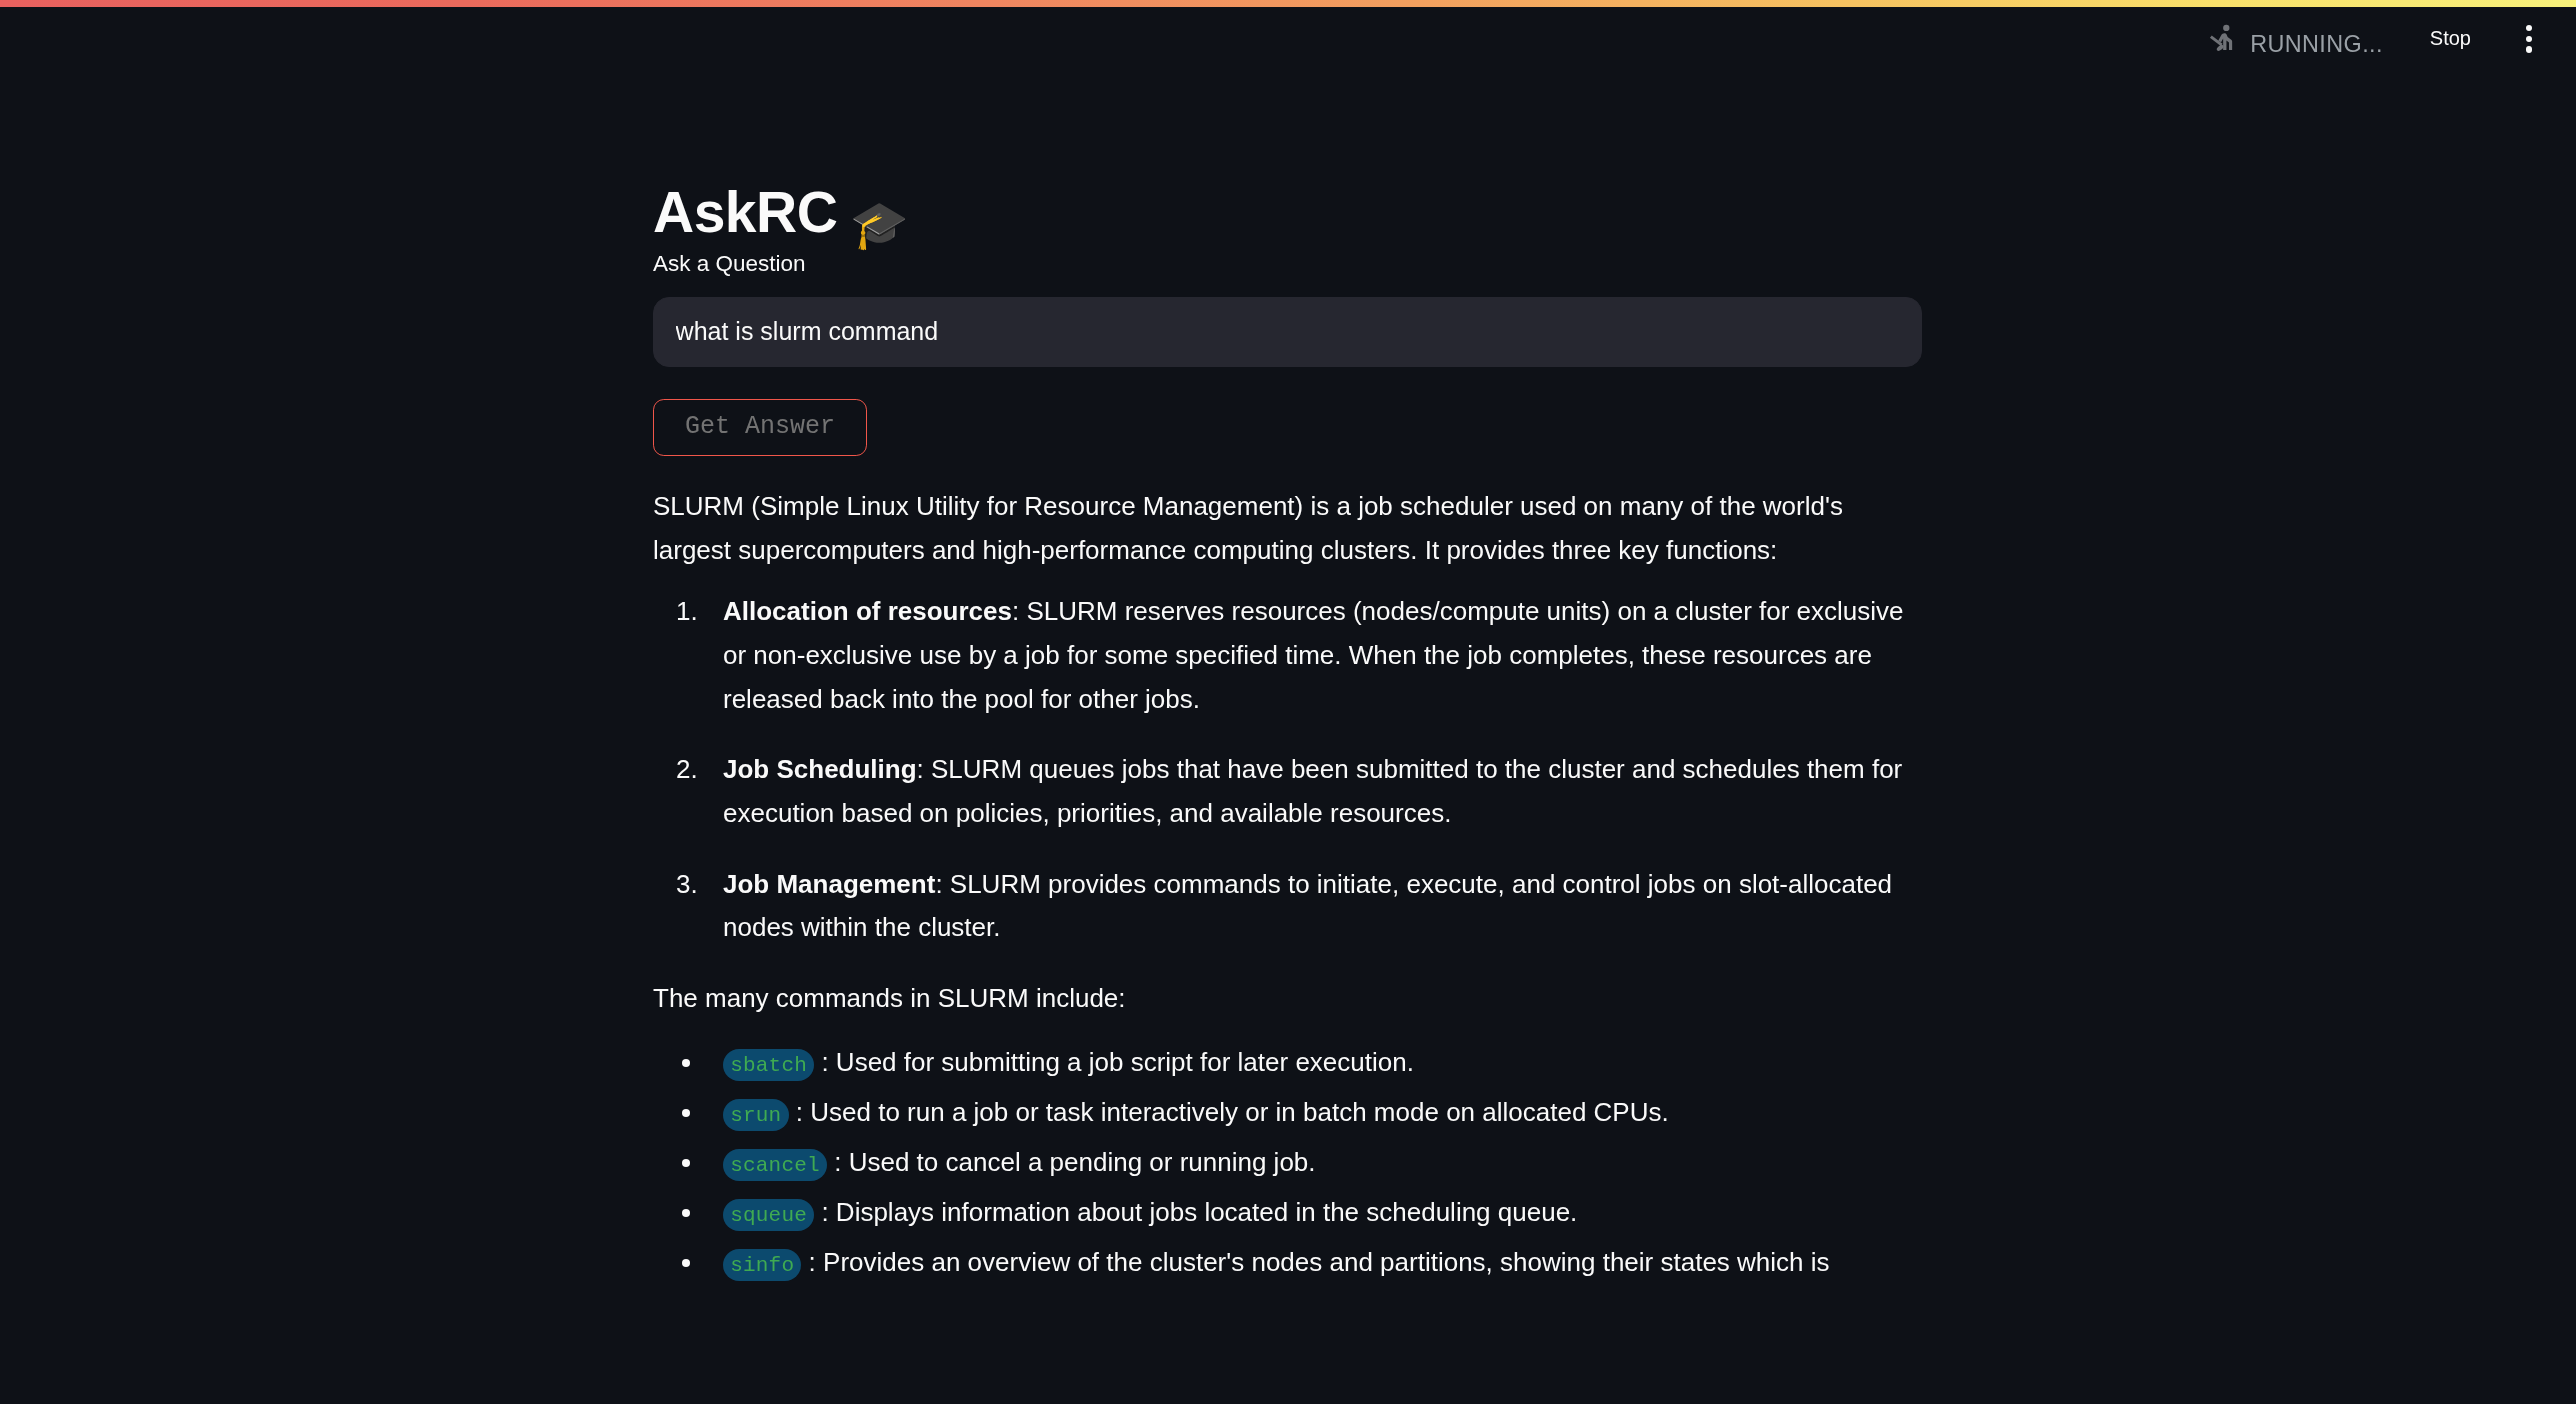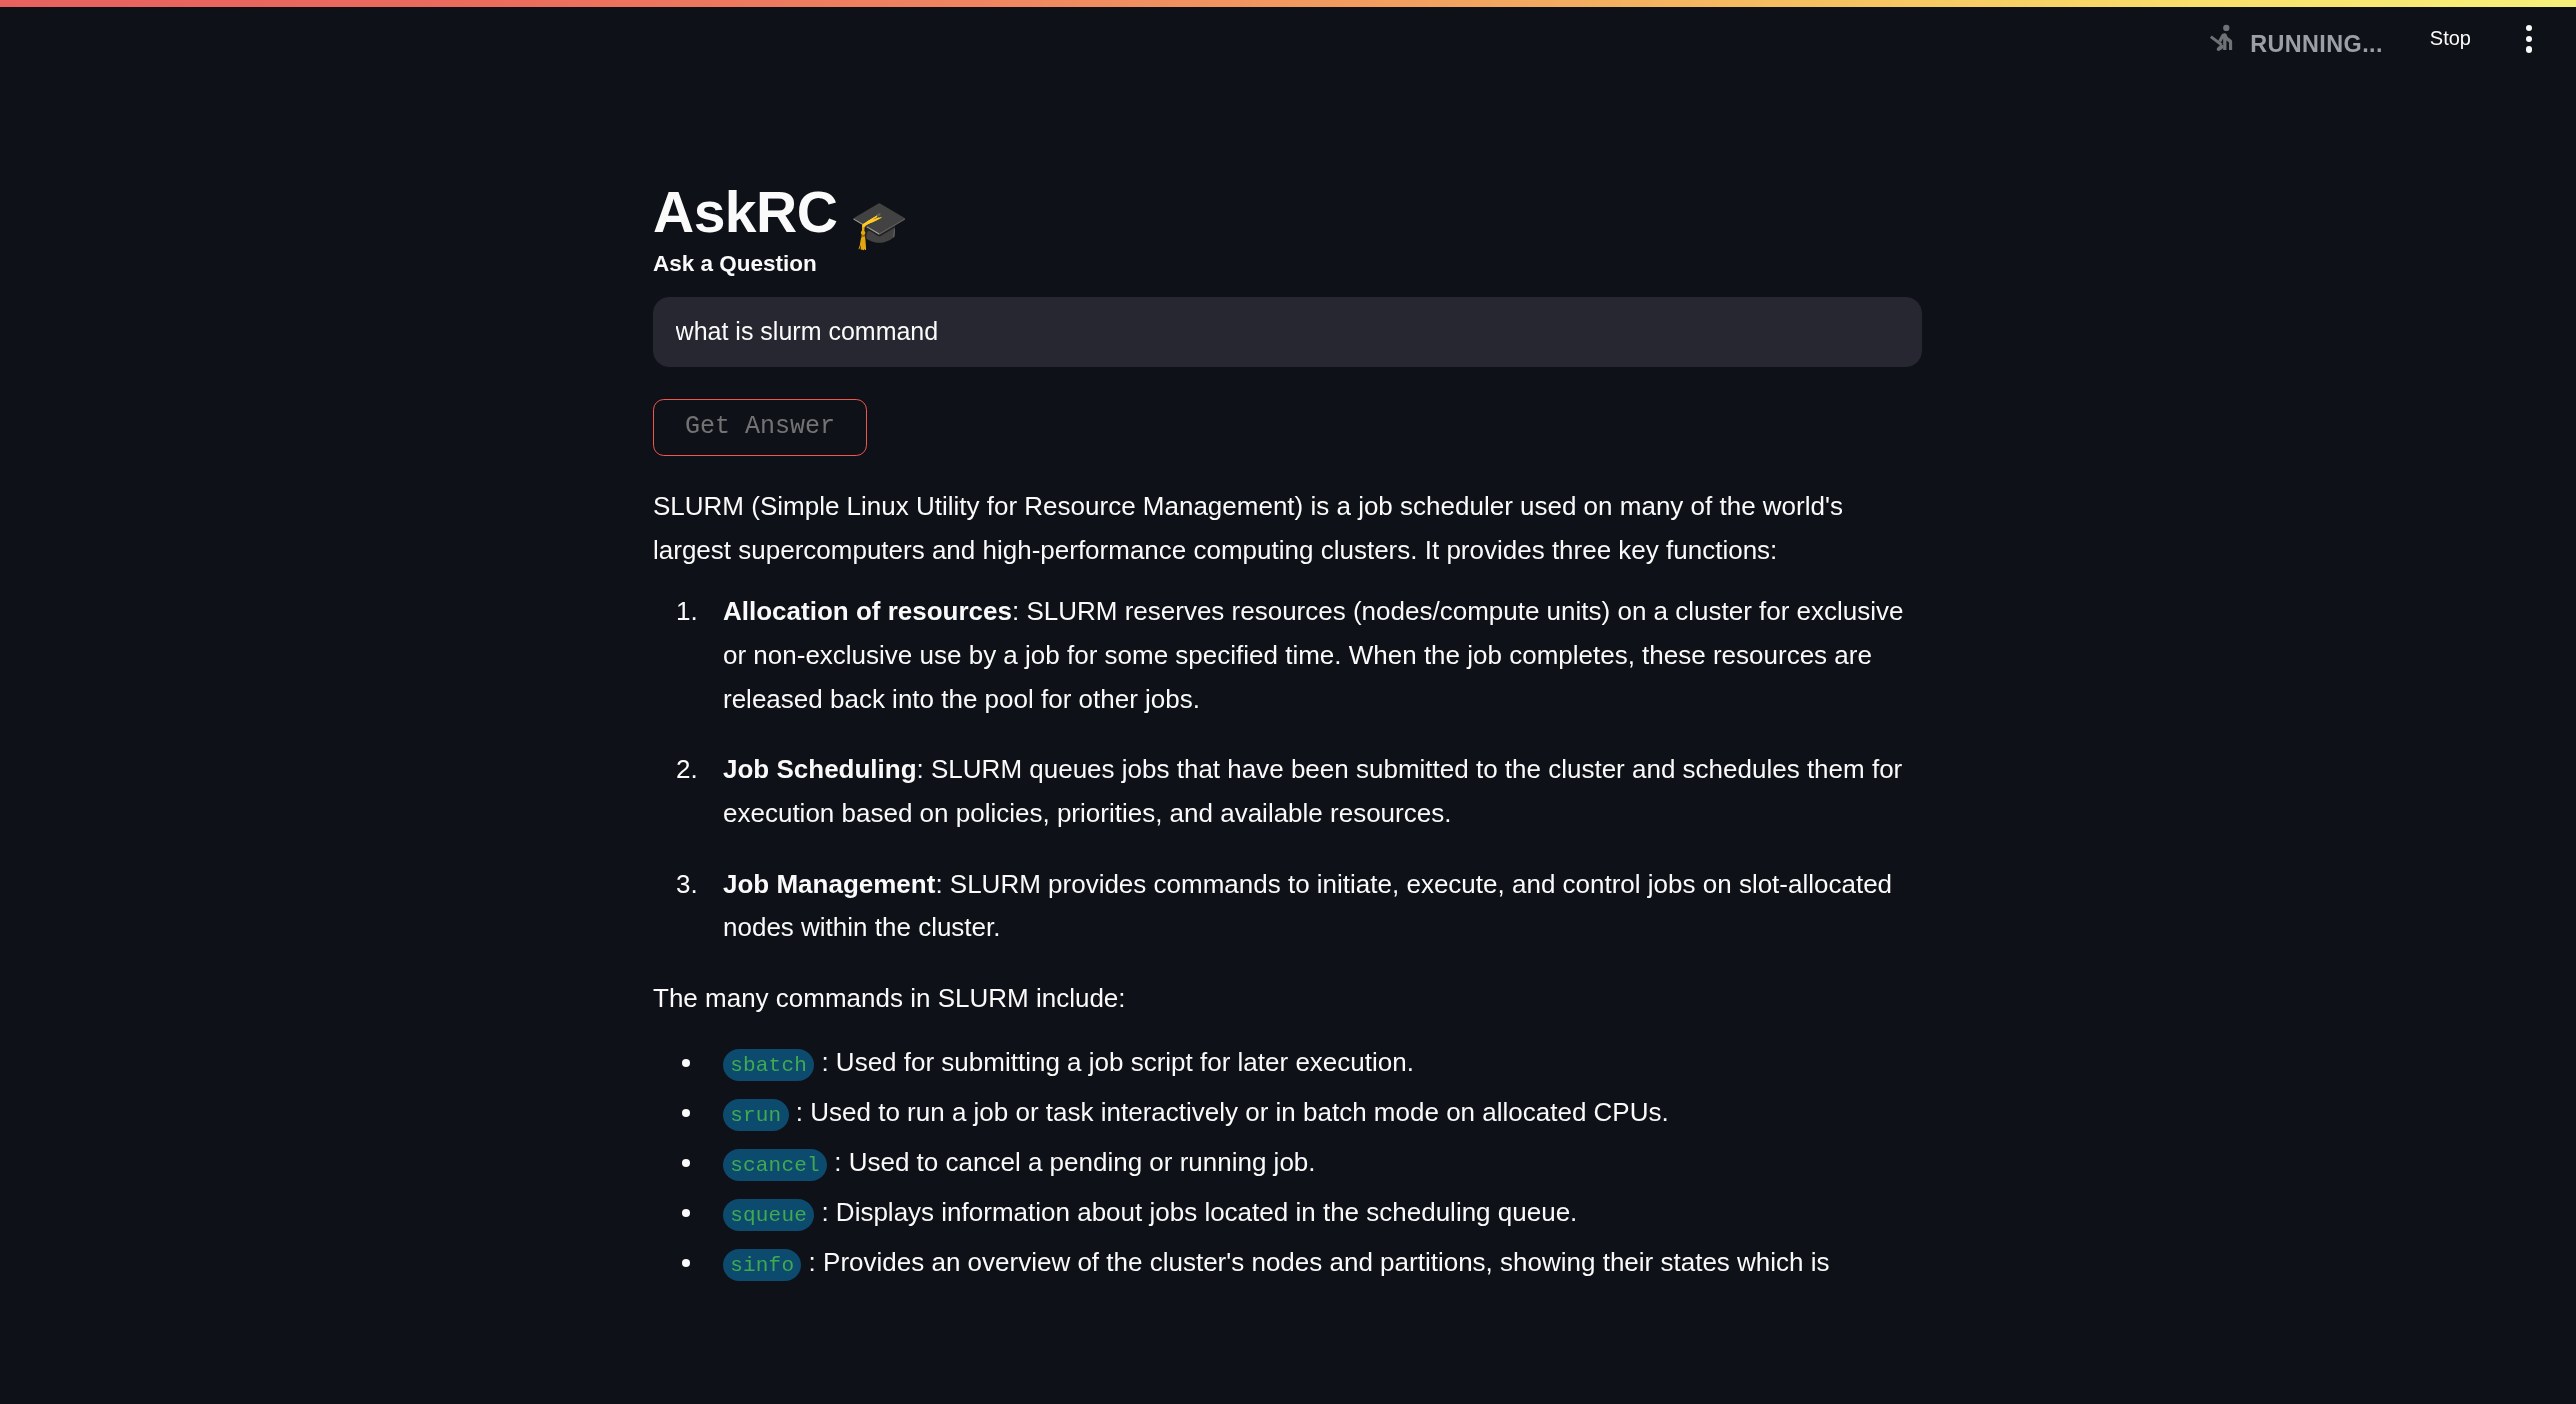--- a/index.html
+++ b/index.html
@@ -53,21 +53,21 @@
     display: flex;
     align-items: center;
     justify-content: center;
     margin-right: 7.2px;
   }
 
   #running-status-text {
     font-size: 23.4px;
     letter-spacing: 0.4px;
     color: #9aa0a6;
-    font-weight: 700;
+    font-weight: 400;
     white-space: nowrap;
     margin-right: 38px;
     margin-top: 11px;
   }
 
   #stop-button {
     font-size: 20px;
     color: #fafafa;
     font-weight: 400;
     background: transparent;
@@ -131,21 +131,21 @@
     display: inline-block;
     margin-left: 12.6px;
     transform: translateY(1.8px);
   }
 
   #question-label {
     font-size: 22.5px;
     color: #fafafa;
     margin-top: 67px;
     line-height: 1.6;
-    font-weight: 700;
+    font-weight: 400;
   }
 
   #question-input {
     display: block;
     width: 1269px;
     height: 70px;
     margin-top: 14.4px;
     background: #262730;
     border: 0.9px solid #262730;
     border-radius: 16px;

